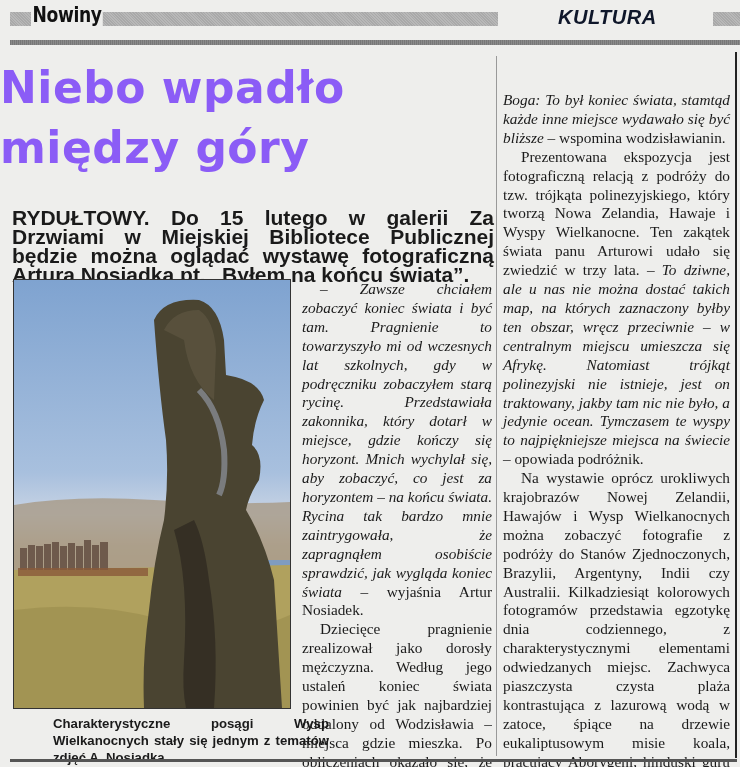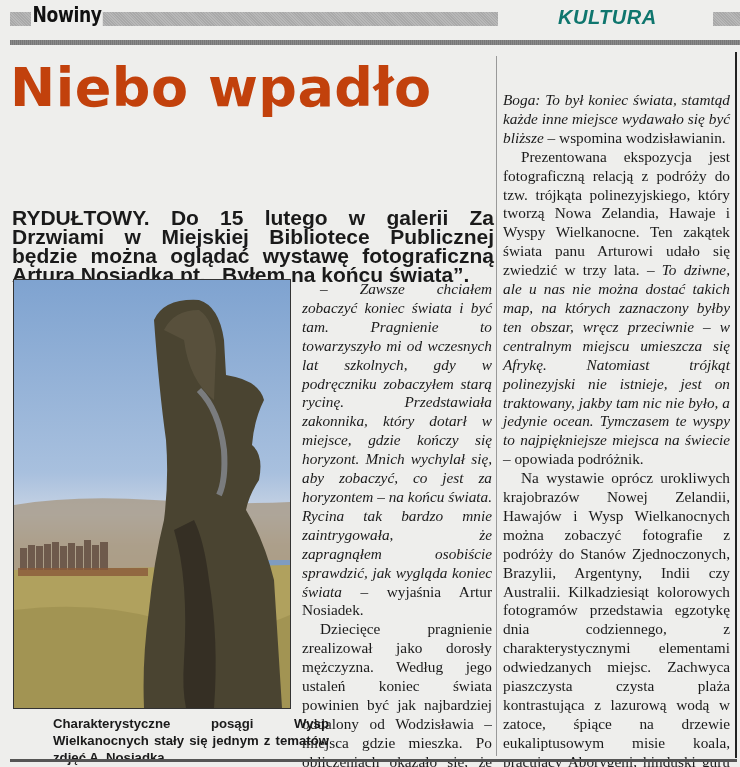--- a/index.html
+++ b/index.html
@@ -22,30 +22,30 @@
   .masthead {
     position: absolute; left: 31px; top: 2px;
     font-family: "DejaVu Sans", sans-serif; font-weight: bold;
     font-size: 22px; letter-spacing: -0.5px; color: #111;
     transform: scaleX(0.78); transform-origin: left top;
     background: #eeeeec; padding: 0 2px;
   }
   .section {
     position: absolute; left: 558px; top: 6px;
     font-family: "Liberation Sans", sans-serif; font-weight: bold; font-style: italic;
-    font-size: 20px; color: #0f766e; letter-spacing: 0.5px;
+    font-size: 20px; color: #0f172a; letter-spacing: 0.5px;
   }
   .hdr-rule {
     position: absolute; left: 10px; top: 40px; width: 730px; height: 5px;
     background: repeating-linear-gradient(90deg, #777 0 1px, #8a8a8a 1px 2px);
   }
   .headline {
-    position: absolute; left: 10px; top: 58px; width: 480px;
+    position: absolute; left: 0; top: 58px; width: 480px;
     font-family: "DejaVu Sans", sans-serif; font-weight: bold;
-    font-size: 54px; line-height: 60px; color: #c2410c;
+    font-size: 44px; line-height: 60px; color: #8b5cf6;
     letter-spacing: 0.5px;
   }
   .headline div { white-space: nowrap; }
   .lead {
     position: absolute; left: 12px; top: 208px; width: 482px;
     font-family: "Liberation Sans", sans-serif; font-weight: bold;
     font-size: 21px; line-height: 19px; color: #1a1a1a;
     text-align: justify;
   }
   .photo {
@@ -86,20 +86,21 @@
 <div class="header">
   <div class="hdr-bar-left"></div>
   <div class="hdr-bar-right"></div>
   <div class="masthead">Nowiny</div>
   <div class="section">KULTURA</div>
   <div class="hdr-rule"></div>
 </div>
 
 <h1 class="headline" style="margin:0;">
   <div>Niebo wpadło</div>
+  <div>między góry</div>
 </h1>
 
 <div class="lead">RYDUŁTOWY. Do 15 lutego w galerii Za Drzwiami w Miejskiej Bibliotece Publicznej będzie można oglądać wystawę fotograficzną Artura Nosiadka pt. „Byłem na końcu świata”.</div>
 
 <div class="photo" title="Moai statue on Easter Island with row of statues in background">
   <svg width="276" height="428" viewBox="0 0 276 428">
 
     <path d="M0 225 Q60 215 140 220 T276 222 L276 300 L0 300 Z" fill="#a89a86" opacity="0.8"></path>
 
     <rect x="240" y="280" width="36" height="40" fill="#7f9cc0"></rect>

